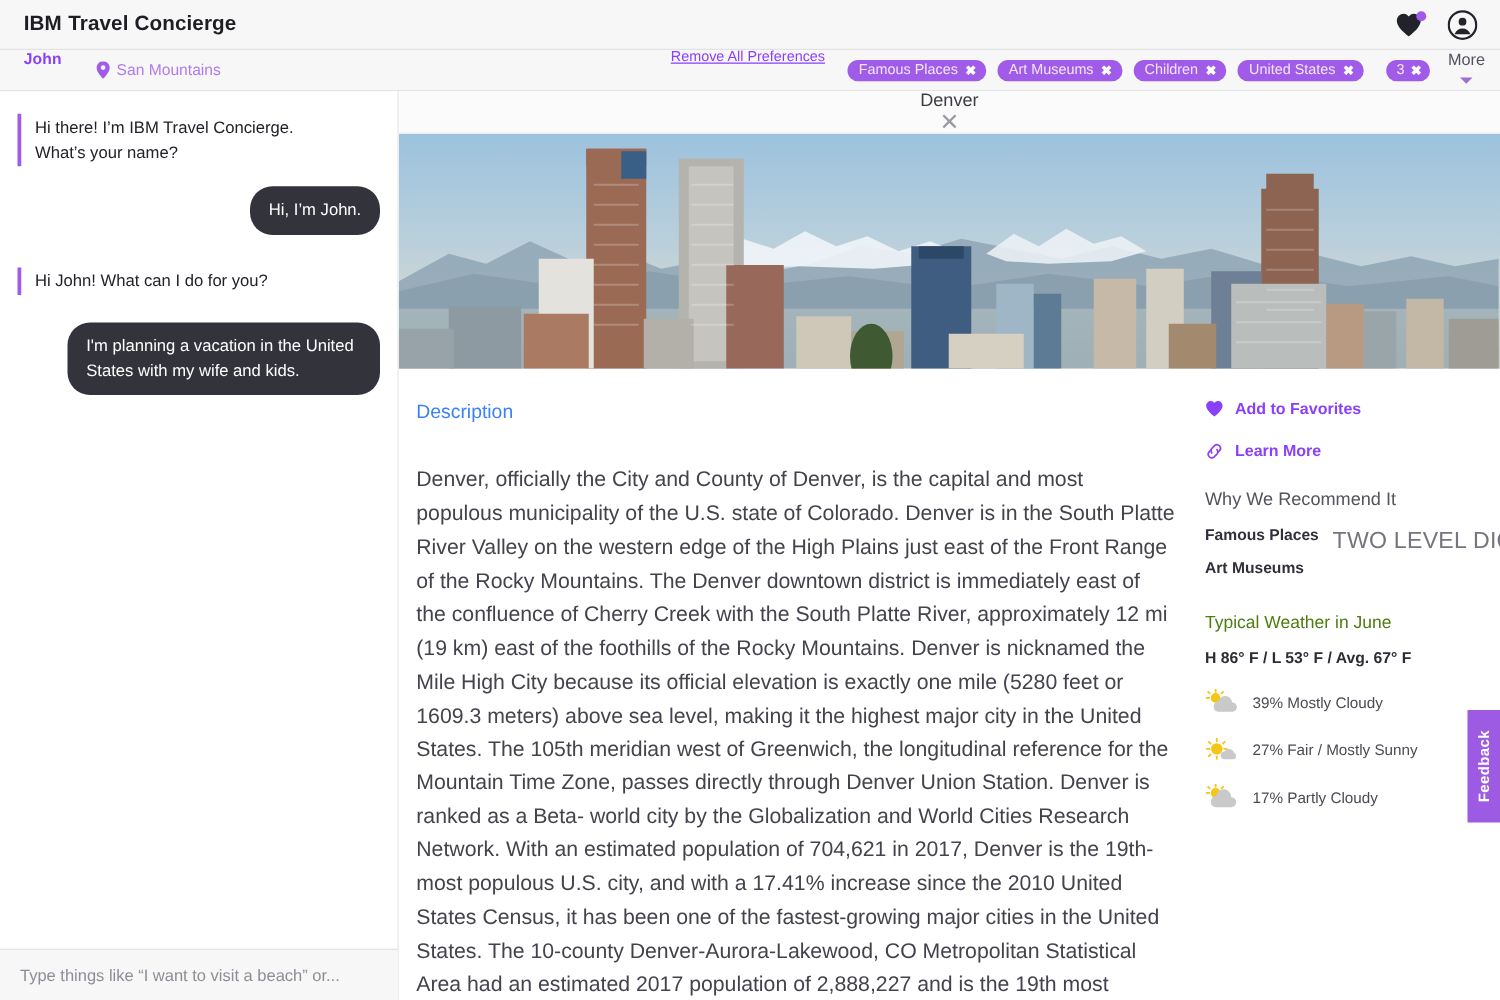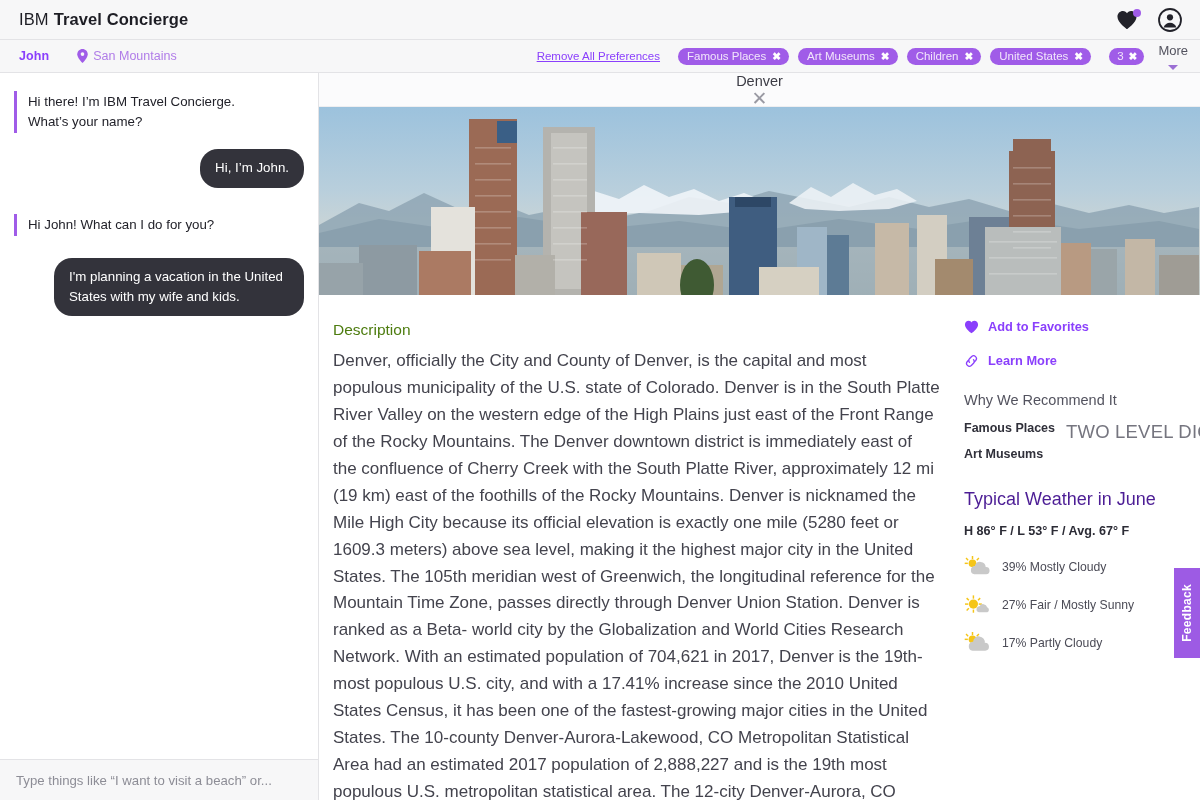--- a/index.html
+++ b/index.html
@@ -14,36 +14,36 @@
 
   
   .topbar {
     height: 40px; flex: 0 0 40px;
     background: #f7f7f8;
     border-bottom: 1px solid #e3e3e6;
     display: flex; align-items: center;
     padding: 0 18px 0 19px;
   }
   .brand { font-size: 16.5px; color: #1d1d24; letter-spacing: .1px; white-space: nowrap; }
-  .brand .ibm { font-weight: 400; }
+  .brand .ibm { font-weight: 700; }
   .brand .prod { font-weight: 700; margin-left: 5px; }
   .topbar-spacer { flex: 1 1 auto; }
   .topbar-icons { display: flex; align-items: center; gap: 20px; }
   .icon-btn { display: flex; align-items: center; justify-content: center; cursor: pointer; position: relative; }
   .notif-dot {
     position: absolute; top: -1px; right: -3px;
     width: 8px; height: 8px; border-radius: 50%; background: #a05ce8;
   }
 
   
   .prefbar {
     height: 33px; flex: 0 0 33px;
     background: #f7f7f8;
     border-bottom: 1px solid #e3e3e6;
-    display: flex; align-items: center;
+    display: flex; 
     padding: 0 12px 0 19px; gap: 0;
   }
   .user-name { font-size: 12.5px; font-weight: 700; color: #8a3ffc; letter-spacing: .1px; }
   .loc { display: flex; align-items: center; gap: 5px; margin-left: 28px; }
   .loc-label { font-size: 12.5px; color: #b07ce8; }
   .prefbar-spacer { flex: 1 1 auto; }
   .remove-all {
     font-size: 11.5px; color: #8a3ffc; text-decoration: underline;
     margin-right: 18px; cursor: pointer; white-space: nowrap;
   }
@@ -116,21 +116,21 @@
   .hero-sky {
     position: absolute; inset: 0;
     background: linear-gradient(#9cc2dd 0%, #b9cfdc 45%, #cfd6d4 70%, #c2cbc9 100%);
   }
 
   
   .detail-body { display: flex; padding: 0; }
   .col-main { flex: 1 1 auto; padding: 26px 24px 0 14px; min-width: 0; }
   .col-side { width: 236px; flex: 0 0 236px; padding: 24px 10px 0 0; }
 
-  .section-h { font-size: 15.5px; color: #4d7c0f; margin-bottom: 9px; }
+  .section-h { font-size: 15.5px; color: #3b82f6; margin-bottom: 32px; }
   .desc { font-size: 17px; line-height: 1.585; color: #43434d; text-align: left; }
   .show-more { display: inline-block; margin-top: 19px; font-size: 12.6px; color: #9355e6; cursor: pointer; }
 
   .attr-h-row { display: flex; align-items: center; gap: 8px; margin: 44px 0 17px 0; }
   .attr-h { font-size: 15.5px; color: #3f3f4b; }
   .info-badge {
     width: 13px; height: 13px; border-radius: 50%; background: #9355e6;
     color: #fff; font-size: 9.5px; font-weight: 700; font-style: italic;
     display: flex; align-items: center; justify-content: center;
     font-family: "Liberation Serif", serif; cursor: pointer;
@@ -143,21 +143,21 @@
   
   .side-link { display: flex; align-items: center; gap: 9px; margin-bottom: 19px; cursor: pointer; }
   .side-link-label { font-size: 12.8px; font-weight: 700; color: #8a3ffc; }
   .side-h { font-size: 14.5px; color: #53535f; margin: 24px 0 13px 0; }
   .reason { font-size: 12.5px; font-weight: 700; color: #30303a; margin-bottom: 12px; }
   .overlay-text {
     position: absolute; left: 1066px; top: 421px;
     font-size: 18.5px; color: #75757f; white-space: nowrap;
     font-family: "Liberation Sans", sans-serif; letter-spacing: .2px;
   }
-  .weather-h { font-size: 18px; color: #4c1d95; margin: 28px 0 14px 0; }
+  .weather-h { font-size: 14px; color: #4d7c0f; margin: 28px 0 14px 0; }
   .weather-line { font-size: 12.6px; font-weight: 700; color: #2c2c36; margin-bottom: 18px; }
   .w-row { display: flex; align-items: center; gap: 10px; margin-bottom: 16px; }
   .w-label { font-size: 12.2px; color: #4b4b56; white-space: nowrap; }
 
   .feedback-tab {
     position: absolute; right: 0; top: 495px;
     width: 26px; height: 90px; background: #9d5be4;
     display: flex; align-items: center; justify-content: center;
     cursor: pointer;
   }

